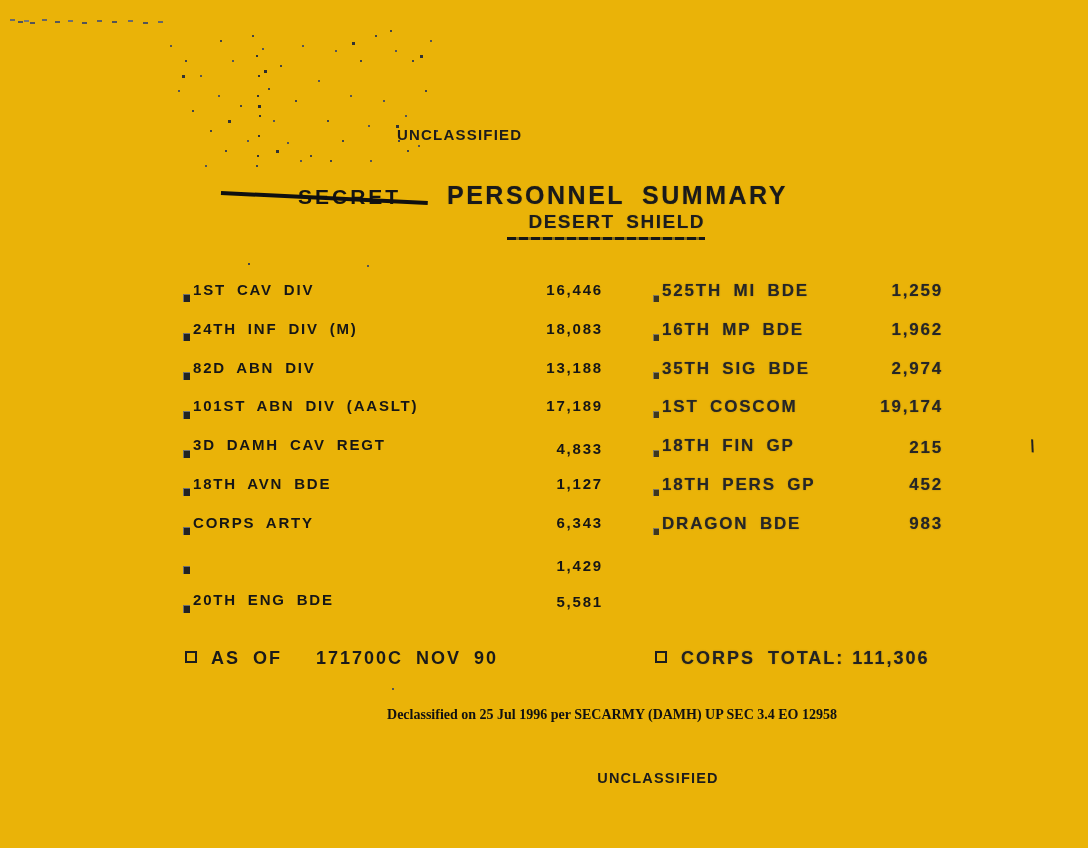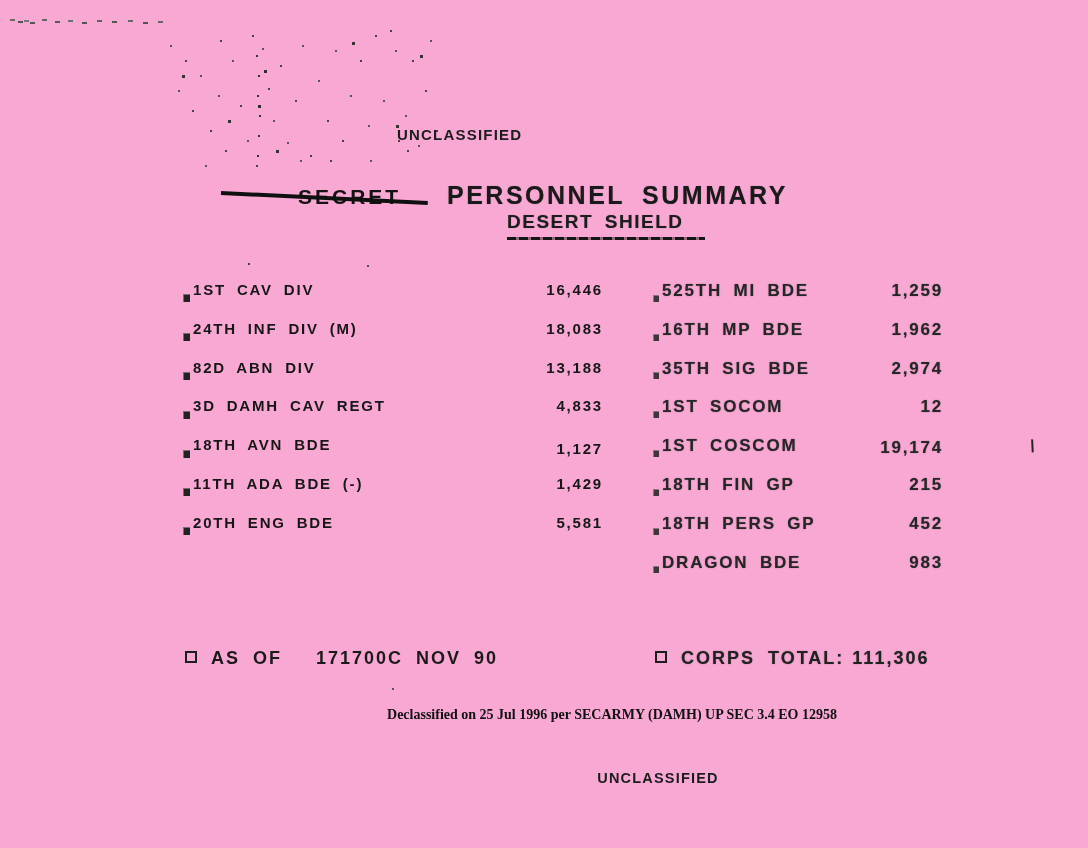--- a/index.html
+++ b/index.html
@@ -1,19 +1,19 @@
 <!DOCTYPE html>
 <html><head>
 <meta charset="utf-8">
 <style>
   html,body{margin:0;padding:0;background:#ffffff;}
   .page{
     position:relative;
     width:1088px;height:848px;
-    background:#f9a8d4;
+    background:#eab308;
     overflow:hidden;
     font-family:"Liberation Sans", sans-serif;
     color:#161616;
   }
   
   .noise-dashes{
     position:absolute;left:0;top:0;width:5px;height:2px;background:transparent;
     box-shadow:
       10px 19px 0 0 #6a6a6a, 18px 21px 0 0 #555, 24px 20px 0 0 #777,
       30px 22px 0 0 #555, 42px 19px 0 0 #666, 55px 21px 0 0 #585858,
@@ -66,21 +66,21 @@
   .strike-line{
     position:absolute;left:221px;top:191px;width:207px;height:3.5px;
     background:#101010;transform:rotate(2.8deg);transform-origin:left center;z-index:3;
   }
   
   .title{
     position:absolute;left:447px;top:181px;
     font-size:25px;font-weight:bold;letter-spacing:2.5px;word-spacing:8px;
     color:#1a1a1a;text-shadow:0 0 1px rgba(30,30,30,.45);
   }
-  .subtitle-wrap{position:absolute;left:507px;top:211px;}
+  .subtitle-wrap{position:absolute;left:507px;top:211px;text-align:right;}
   .subtitle{
     font-size:19px;font-weight:bold;letter-spacing:1.5px;word-spacing:5px;
     color:#1d1d1d;text-shadow:0 0 1px rgba(30,30,30,.4);
   }
   .subtitle-underline{
     margin-top:4px;height:3px;width:198px;
     background:repeating-linear-gradient(90deg,#161616 0 9px, rgba(22,22,22,.45) 9px 12px);
   }
   
   .col{position:absolute;top:281px;}
@@ -159,31 +159,40 @@
         <span class="unit">24TH INF DIV (M)</span>
         <span class="val">18,083</span>
       </div>
       <div class="row">
         <span class="bullet"></span>
         <span class="unit">82D ABN DIV</span>
         <span class="val">13,188</span>
       </div>
       <div class="row">
         <span class="bullet"></span>
+        <span class="unit">101ST ABN DIV (AASLT)</span>
+        <span class="val">17,189</span>
+      </div>
+      <div class="row">
+        <span class="bullet"></span>
         <span class="unit">3D DAMH CAV REGT</span>
         <span class="val">4,833</span>
       </div>
       <div class="row">
         <span class="bullet"></span>
         <span class="unit">18TH AVN BDE</span>
         <span class="val">1,127</span>
       </div>
       <div class="row">
         <span class="bullet"></span>
-        <span class="unit">11TH ADA BDE (-)</span>
+        <span class="unit">CORPS ARTY</span>
+        <span class="val">6,343</span>
+      </div>
+      <div class="row">
+        <span class="bullet"></span>
         <span class="val">1,429</span>
       </div>
       <div class="row">
         <span class="bullet"></span>
         <span class="unit">20TH ENG BDE</span>
         <span class="val">5,581</span>
       </div>
     </div>
   <div class="col col-right" id="col-right">
       <div class="row">
@@ -193,25 +202,20 @@
       </div>
       <div class="row">
         <span class="bullet"></span>
         <span class="unit">16TH MP BDE</span>
         <span class="val">1,962</span>
       </div>
       <div class="row">
         <span class="bullet"></span>
         <span class="unit">35TH SIG BDE</span>
         <span class="val">2,974</span>
-      </div>
-      <div class="row">
-        <span class="bullet"></span>
-        <span class="unit">1ST SOCOM</span>
-        <span class="val">12</span>
       </div>
       <div class="row">
         <span class="bullet"></span>
         <span class="unit">1ST COSCOM</span>
         <span class="val">19,174</span>
       </div>
       <div class="row">
         <span class="bullet"></span>
         <span class="unit">18TH FIN GP</span>
         <span class="val">215</span>

